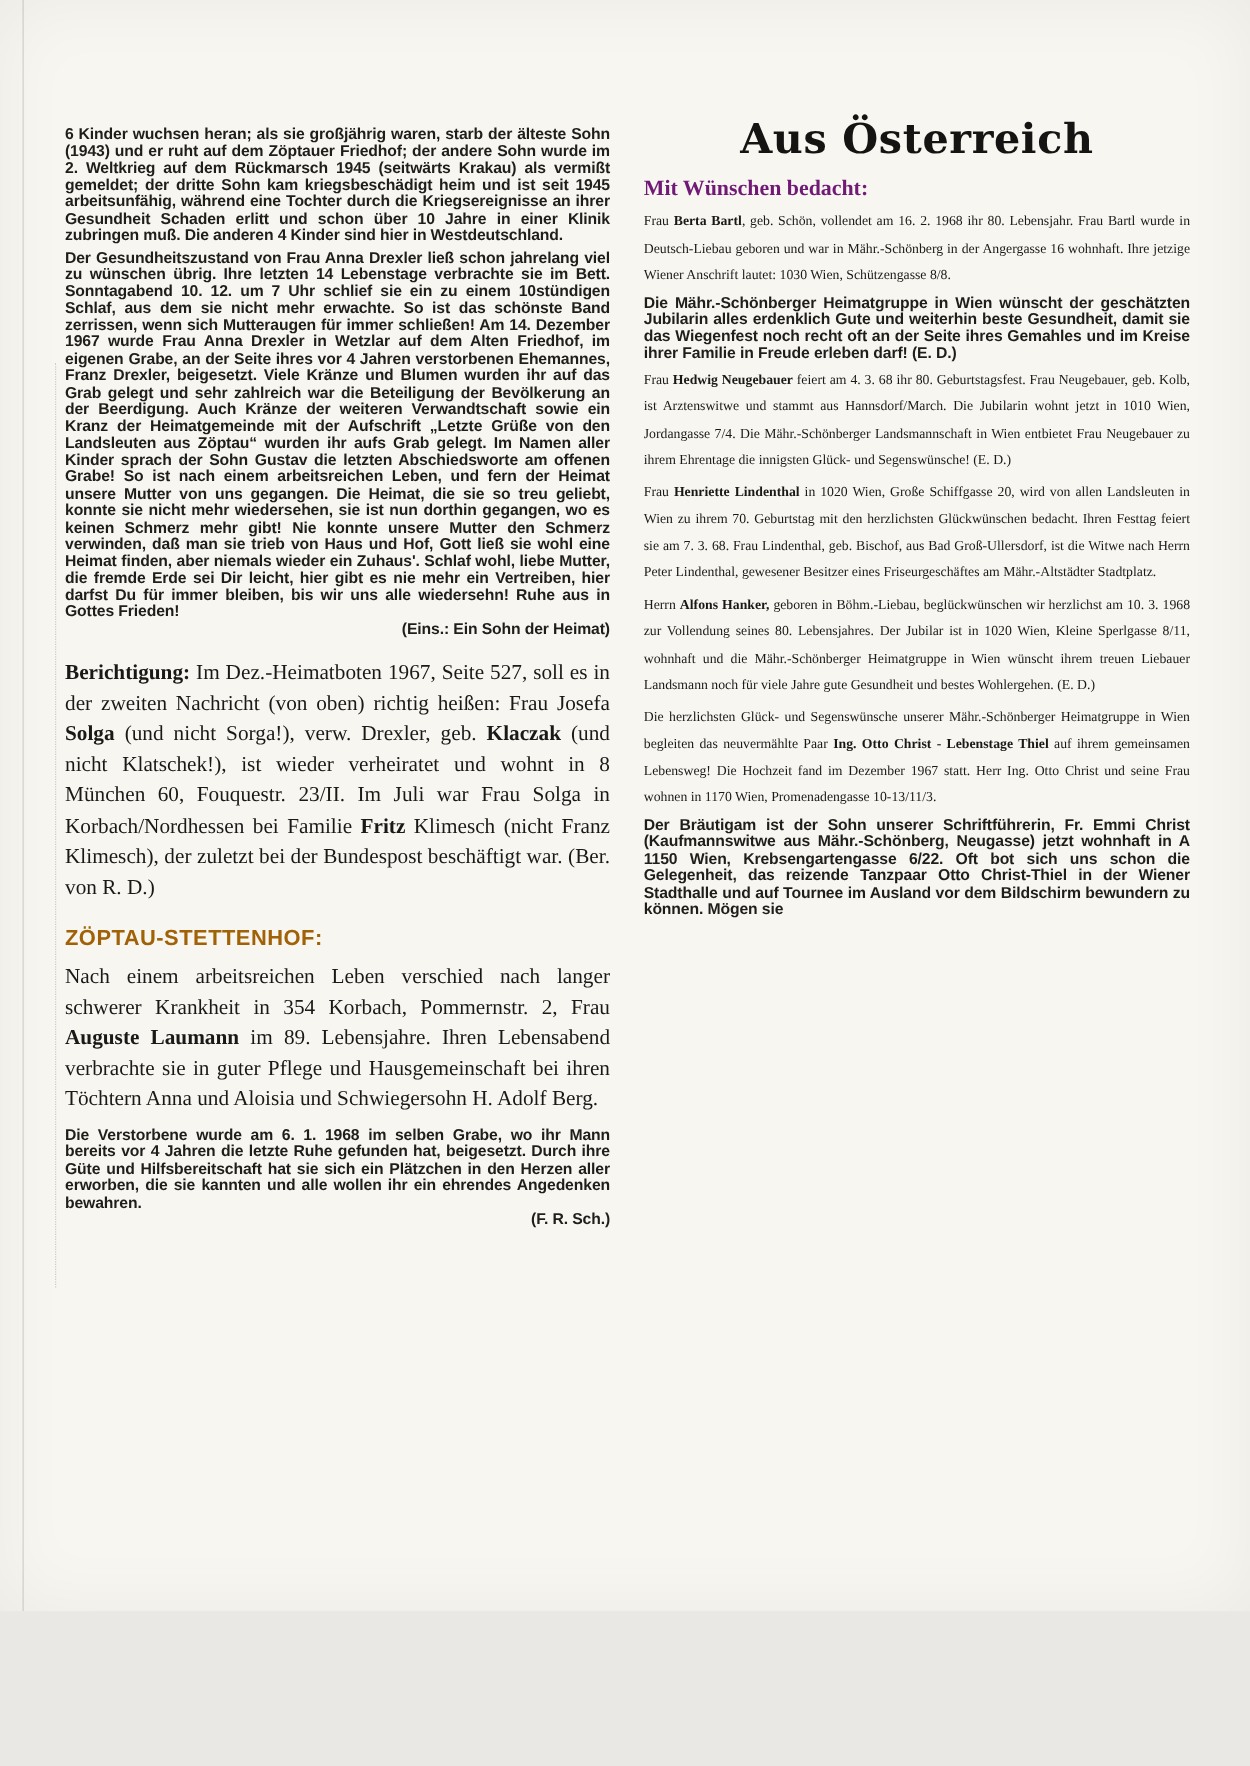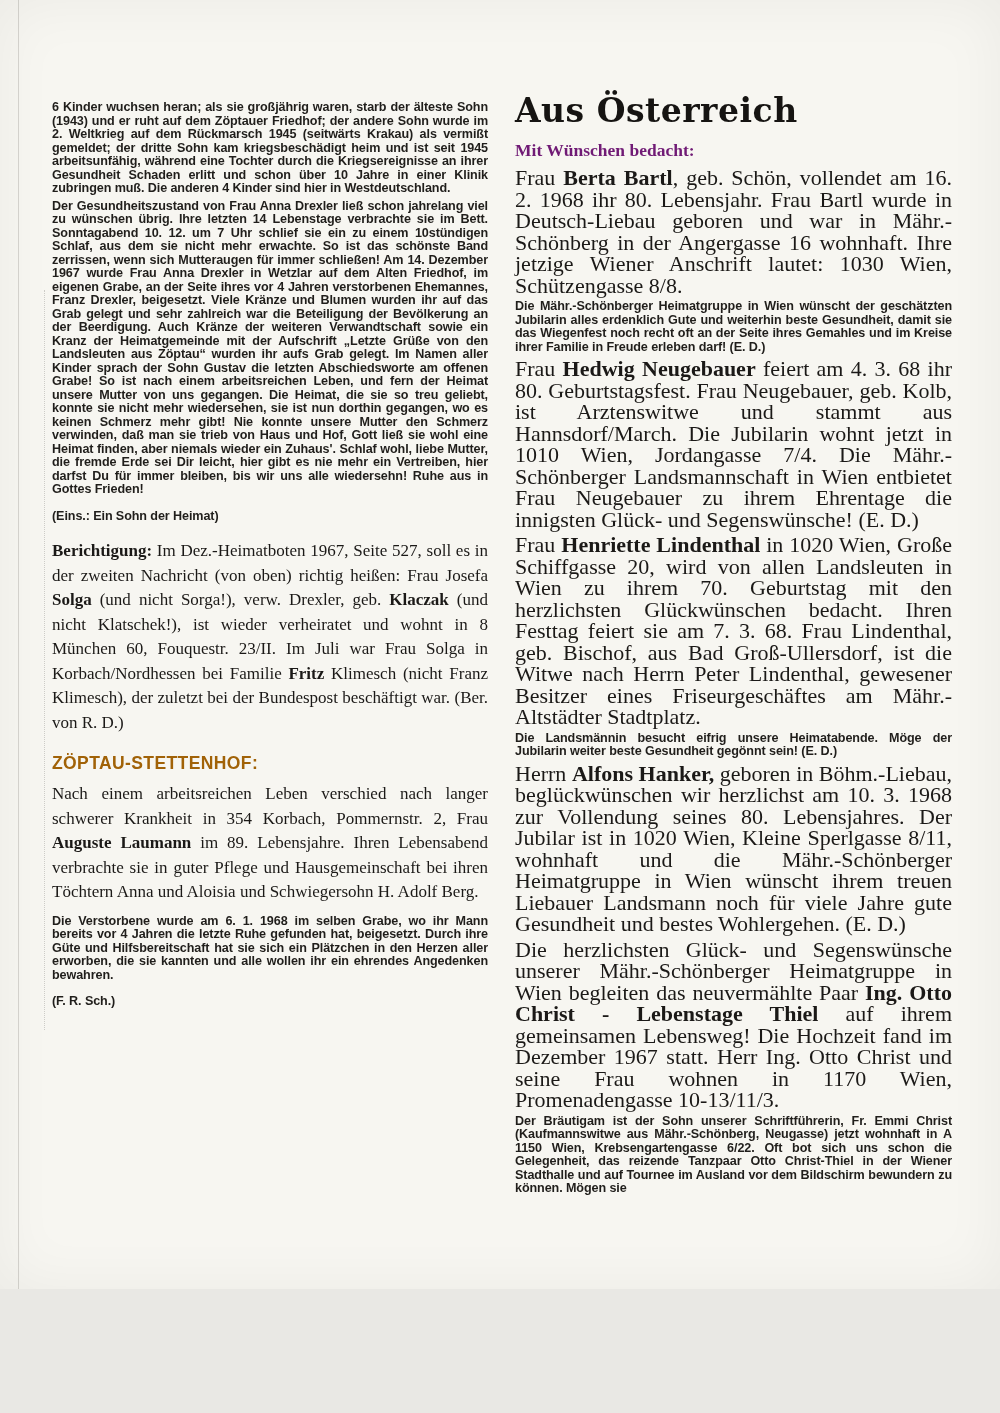--- a/index.html
+++ b/index.html
@@ -39,35 +39,36 @@
     text-align: justify;
     letter-spacing: -0.1px;
     color: #201e1b;
   }
   .body {
     font-family: "Liberation Serif", "DejaVu Serif", serif;
     text-align: justify;
     color: #1b1917;
   }
   .col-left  .body { font-size: 17px; line-height: 24.5px; }
-  .col-right .body { font-size: 22px;   line-height: 21.5px; }
+  .col-right .body { font-size: 11px;   line-height: 21.5px; }
   .body b, .small b { font-weight: 700; }
 
-  .attribution { margin-bottom: 2px; margin-top: 13px; }
+  .attribution { text-align: right; margin-bottom: 2px; }
 
   .gap-top-lg { margin-top: 16px; }
   .gap-top-md { margin-top: 10px; }
   .gap-bottom-sm { margin-bottom: 4px; }
 
   h1.fraktur {
     margin: 0 0 10px 0;
     font-family: "DejaVu Serif", serif;
     font-weight: 700;
     font-size: 33px;
     line-height: 38px;
+    text-align: center;
     letter-spacing: 0.5px;
     color: #161412;
   }
   h2.zoeptau-heading {
     margin: 18px 0 8px 0;
     font-family: "Liberation Sans", sans-serif;
     font-weight: 700;
     font-size: 17.5px;
     letter-spacing: 0.4px;
     color: #a16207;
@@ -109,20 +110,19 @@
     <p class="small attribution">(F. R. Sch.)</p>
   </div>
 
   <div class="col col-right">
     <h1 class="fraktur">Aus Österreich</h1>
     <h3 class="lead">Mit Wünschen bedacht:</h3>
     <p class="body gap-bottom-sm"><span>Frau </span><b>Berta Bartl</b><span>, geb. Schön, vollendet am 16. 2. 1968 ihr 80. Lebensjahr. Frau Bartl wurde in Deutsch-Liebau geboren und war in Mähr.-Schönberg in der Angergasse 16 wohnhaft. Ihre jetzige Wiener Anschrift lautet: 1030 Wien, Schützengasse 8/8.</span></p>
     <p class="small gap-bottom-sm">Die Mähr.-Schönberger Heimatgruppe in Wien wünscht der geschätzten Jubilarin alles erdenklich Gute und weiterhin beste Gesundheit, damit sie das Wiegenfest noch recht oft an der Seite ihres Gemahles und im Kreise ihrer Familie in Freude erleben darf! (E. D.)</p>
     <p class="body gap-bottom-sm"><span>Frau </span><b>Hedwig Neugebauer</b><span> feiert am 4. 3. 68 ihr 80. Geburtstagsfest. Frau Neugebauer, geb. Kolb, ist Arztenswitwe und stammt aus Hannsdorf/March. Die Jubilarin wohnt jetzt in 1010 Wien, Jordangasse 7/4. Die Mähr.-Schönberger Landsmannschaft in Wien entbietet Frau Neugebauer zu ihrem Ehrentage die innigsten Glück- und Segenswünsche! (E. D.)</span></p>
     <p class="body gap-bottom-sm"><span>Frau </span><b>Henriette Lindenthal</b><span> in 1020 Wien, Große Schiffgasse 20, wird von allen Landsleuten in Wien zu ihrem 70. Geburtstag mit den herzlichsten Glückwünschen bedacht. Ihren Festtag feiert sie am 7. 3. 68. Frau Lindenthal, geb. Bischof, aus Bad Groß-Ullersdorf, ist die Witwe nach Herrn Peter Lindenthal, gewesener Besitzer eines Friseurgeschäftes am Mähr.-Altstädter Stadtplatz.</span></p>
-    <p class="small gap-bottom-sm">Die Landsmännin besucht eifrig unsere Heimatabende. Möge der Jubilarin weiter beste Gesundheit gegönnt sein! (E. D.)</p>
     <p class="body gap-bottom-sm"><span>Herrn </span><b>Alfons Hanker,</b><span> geboren in Böhm.-Liebau, beglückwünschen wir herzlichst am 10. 3. 1968 zur Vollendung seines 80. Lebensjahres. Der Jubilar ist in 1020 Wien, Kleine Sperlgasse 8/11, wohnhaft und die Mähr.-Schönberger Heimatgruppe in Wien wünscht ihrem treuen Liebauer Landsmann noch für viele Jahre gute Gesundheit und bestes Wohlergehen. (E. D.)</span></p>
     <p class="body gap-bottom-sm"><span>Die herzlichsten Glück- und Segenswünsche unserer Mähr.-Schönberger Heimatgruppe in Wien begleiten das neuvermählte Paar </span><b>Ing. Otto Christ - Lebenstage Thiel</b><span> auf ihrem gemeinsamen Lebensweg! Die Hochzeit fand im Dezember 1967 statt. Herr Ing. Otto Christ und seine Frau wohnen in 1170 Wien, Promenadengasse 10-13/11/3.</span></p>
     <p class="small">Der Bräutigam ist der Sohn unserer Schriftführerin, Fr. Emmi Christ (Kaufmannswitwe aus Mähr.-Schönberg, Neugasse) jetzt wohnhaft in A 1150 Wien, Krebsengartengasse 6/22. Oft bot sich uns schon die Gelegenheit, das reizende Tanzpaar Otto Christ-Thiel in der Wiener Stadthalle und auf Tournee im Ausland vor dem Bildschirm bewundern zu können. Mögen sie</p>
   </div>
 
   <div class="pagenum">81</div>
 </div>
 
 </body></html>

